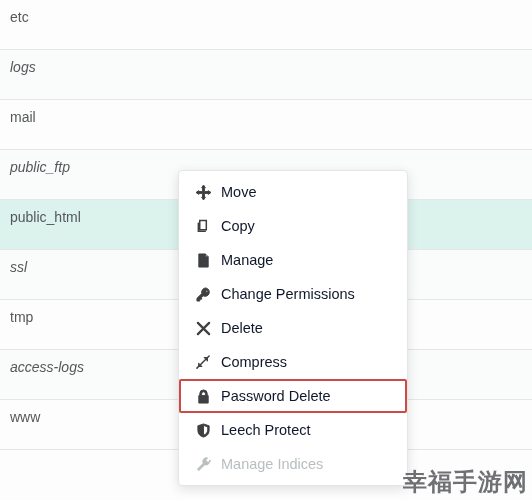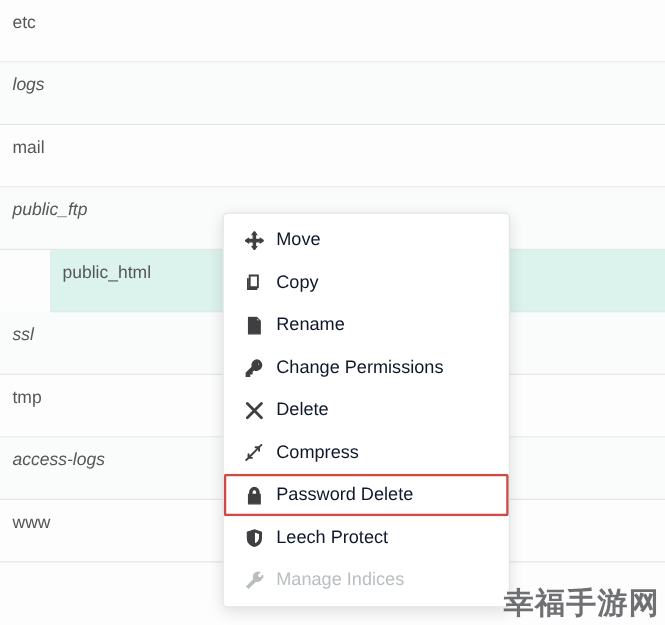--- a/index.html
+++ b/index.html
@@ -23,21 +23,20 @@
     border-bottom: 1px solid #e5e6e7;
     cursor: pointer;
     white-space: nowrap;
   }
   .file-row.alt {
     background: #fafbfb;
     font-style: italic;
   }
   .file-row.selected {
     background: #dcf3ed;
-    margin-left: 40px;
   }
   .context-menu {
     position: absolute;
     left: 178px;
     top: 170px;
     width: 230px;
     background: #ffffff;
     border: 1px solid #e4e5e6;
     border-radius: 4px;
     box-shadow: 0 3px 12px rgba(0,0,0,0.12);
@@ -128,21 +127,21 @@
     </span>
     <span>Copy</span>
   </div>
 
   <div class="menu-item">
     <span class="menu-icon">
       <svg viewBox="0 0 16 16">
           <path d="M3 1h7l3 3v11H3V1zm7 0v3h3"></path>
         </svg>
     </span>
-    <span>Rename</span>
+    <span>Manage</span>
   </div>
 
   <div class="menu-item">
     <span class="menu-icon">
       <svg viewBox="0 0 16 16">
           <path d="M10.5 1a4.5 4.5 0 0 0-4.28 5.9L1 12.1V15h3v-2h2v-2l1.6-1.6A4.5 4.5 0 1 0 10.5 1zm1 2.5a1 1 0 1 1 0 2 1 1 0 0 1 0-2z"></path>
         </svg>
     </span>
     <span>Change Permissions</span>
   </div>

